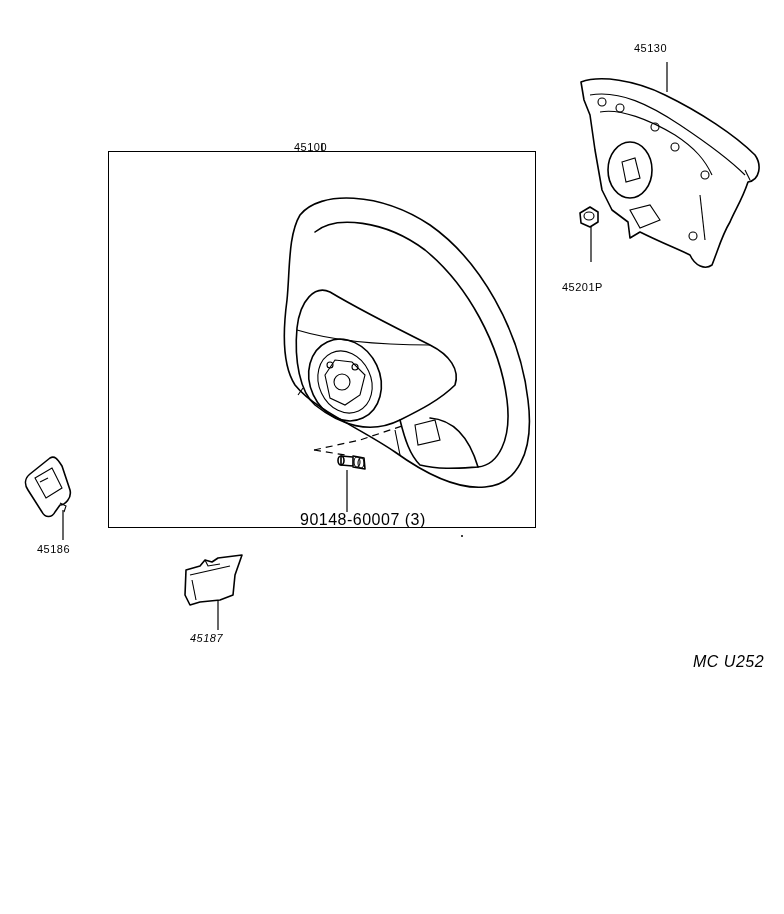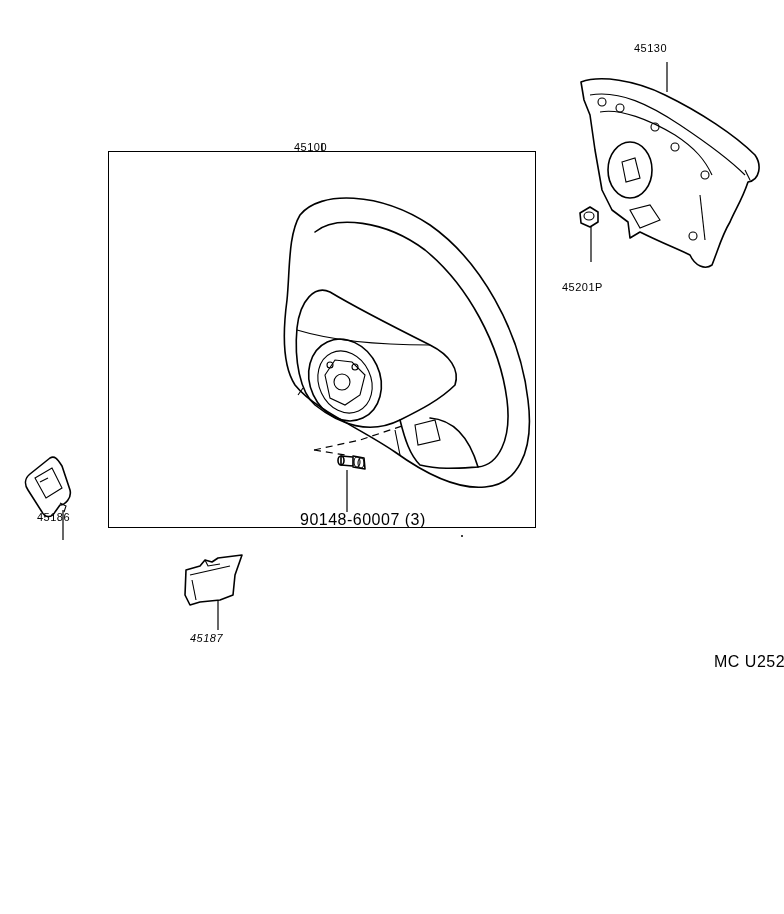--- a/index.html
+++ b/index.html
@@ -99,15 +99,15 @@
   </g>
   <line class="leader" x1="218" y1="600" x2="218" y2="630"></line>
 
   <circle cx="462" cy="536" r="1" fill="#000"></circle>
 </svg>
 
 <div class="label" style="left:294px; top:125px;margin-top:16px;">45100</div>
 <div class="label" style="left:634px; top:42px;">45130</div>
 <div class="label" style="left:562px; top:264px;margin-top:17px;">45201P</div>
 <div class="label small" style="left:300px; top:511px;">90148-60007 (3)</div>
-<div class="label" style="left:37px; top:511px;">45186</div>
+<div class="label" style="left:37px; top:543px;">45186</div>
 <div class="label" style="left:190px; top:632px;font-style:italic;">45187</div>
-<div class="label small" style="left:714px; top:653px;">MC U252</div>
+<div class="label small" style="left:693px; top:653px;font-style:italic;">MC U252</div>
 
 </body></html>

